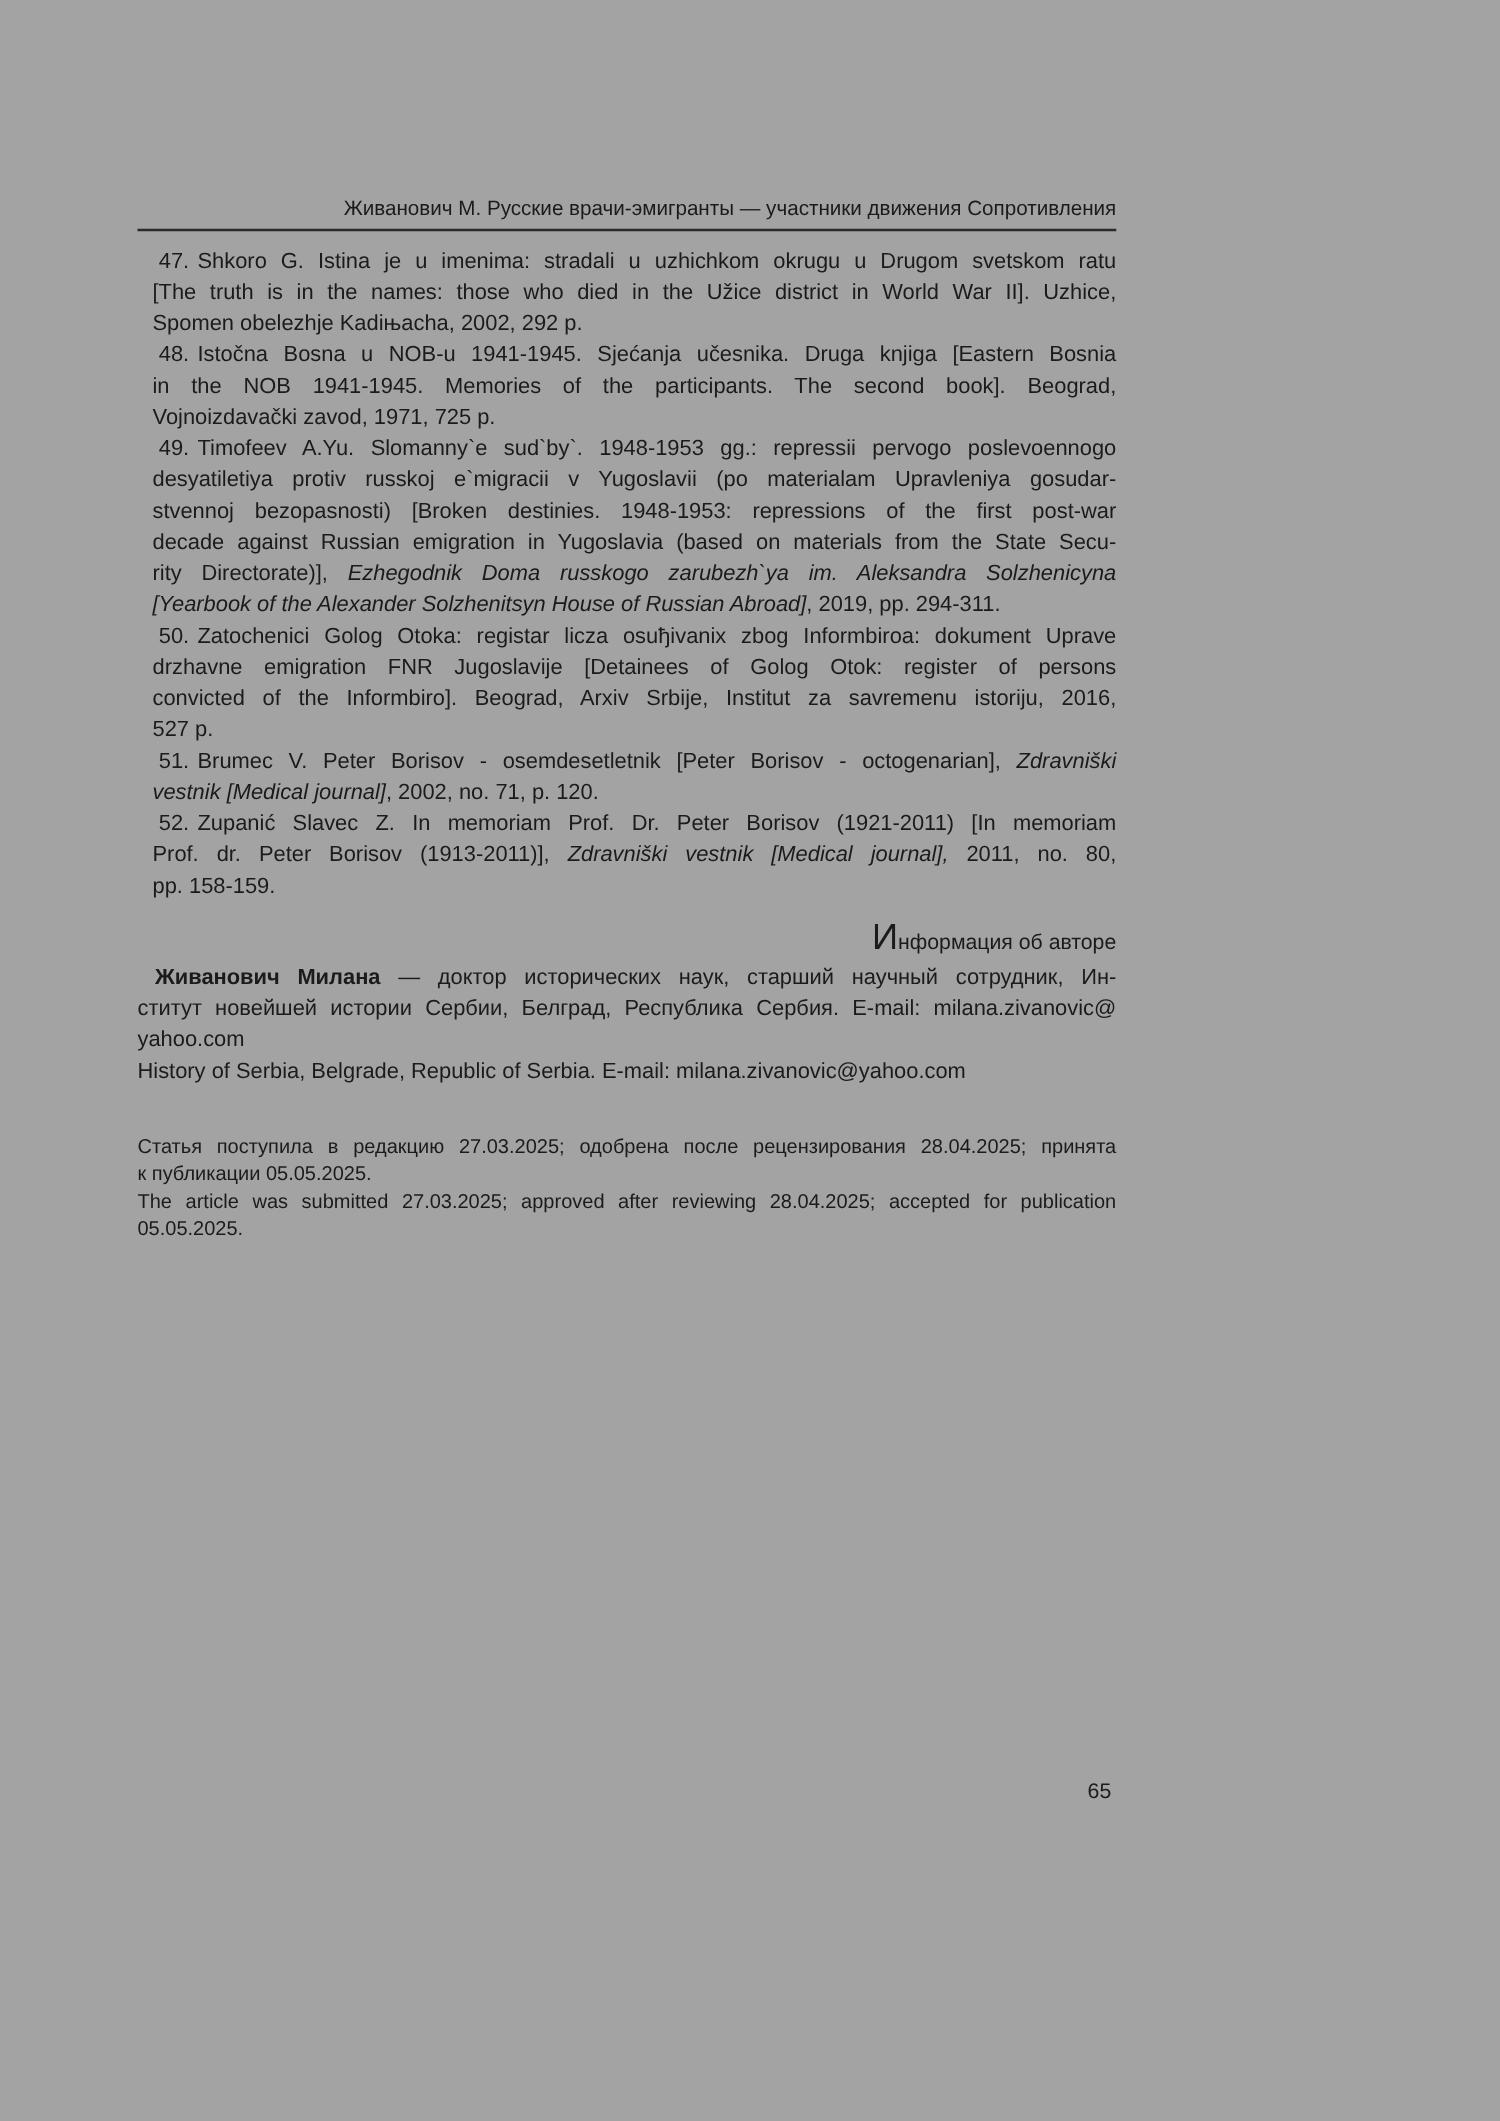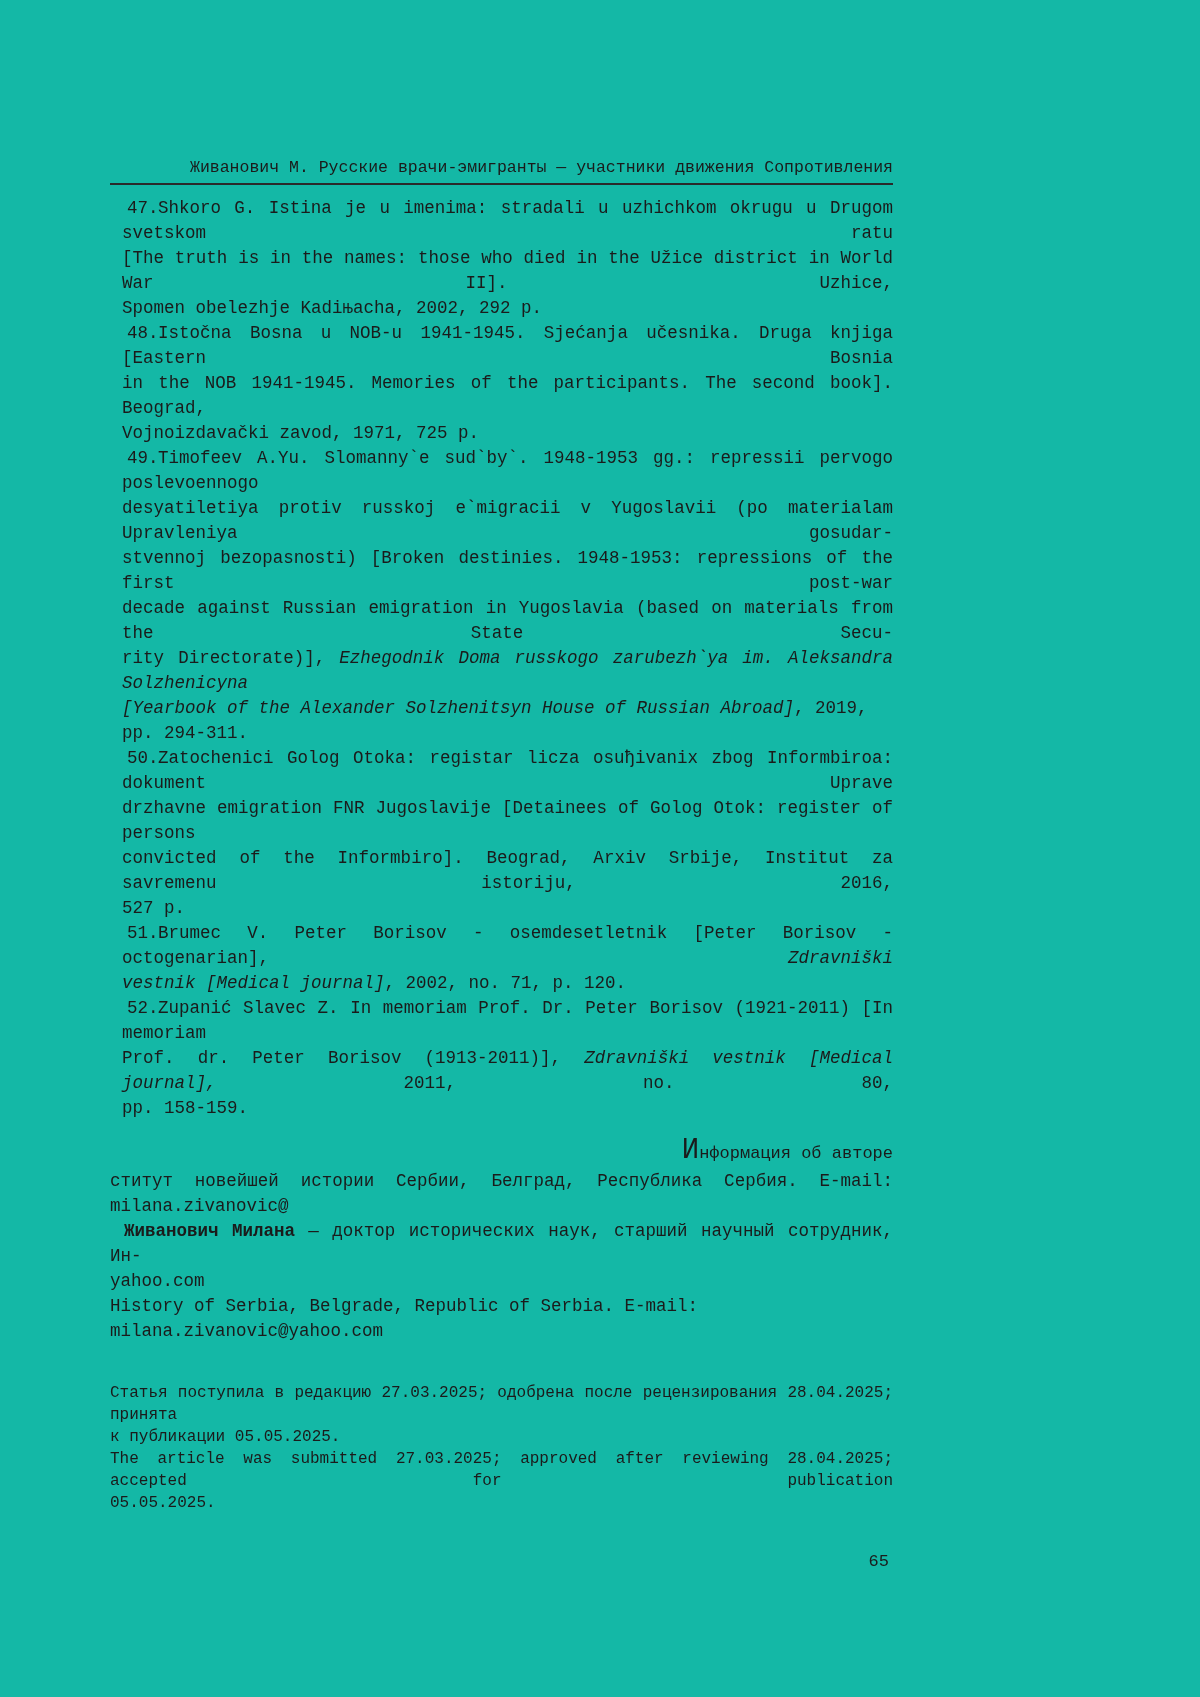--- a/index.html
+++ b/index.html
@@ -1,21 +1,21 @@
 <!DOCTYPE html>
 <html><head>
 <meta charset="utf-8">
 <style>
   html,body{margin:0;padding:0;background:#e8e8e8;}
   .page{
     position:relative;
     width:1200px;height:1697px;
-    background:#14b8a6;
+    background:#a3a3a3;
     color:#1b1b1b;
-    font-family:Liberation Mono, monospace;
+    font-family:Liberation Sans, sans-serif;
     overflow:hidden;
     margin:0 auto;
   }
   .content{position:absolute;left:110px;top:0;width:783px;}
   .running-head{
     margin-top:157px;
     font-size:16.5px;line-height:21px;
     text-align:right;
     padding-bottom:5px;
     border-bottom:2px solid #2a2a2a;
@@ -30,21 +30,21 @@
   .seg-i{font-style:italic;}
   .seg-b{font-weight:bold;}
   .sec-heading{font-size:17px;line-height:31px;margin-top:14px;text-align:right;}
   .sec-heading.en{margin-top:20px;}
   .initial{font-size:29px;}
   .para-line{font-size:17.5px;line-height:25px;}
   .para-line.first{text-indent:14px;}
   .dates{margin-top:38px;}
   .date-line{font-size:16px;line-height:22px;}
   .page-number{
-    position:absolute;top:1551px;left:110px;width:779px;
+    position:absolute;top:1422px;left:110px;width:779px;
     text-align:right;font-size:17px;line-height:22px;
   }
 </style>
 </head>
 <body>
 
 <div class="page">
   <div class="content">
 
     <div class="running-head">Живанович М. Русские врачи-эмигранты — участники движения Сопротивления</div>
@@ -83,22 +83,22 @@
           <div class="ref-line just"><span class="seg-n">Prof. dr. Peter Borisov (1913-2011)], </span><span class="seg-i">Zdravniški vestnik [Medical journal],</span><span class="seg-n"> 2011, no. 80,</span></div>
           <div class="ref-line"><span class="seg-n">pp. 158-159.</span></div>
         </div>
       </div>
 
     <div>
       <div class="sec-heading">
         <span class="initial">И</span><span>нформация об авторе</span>
       </div>
       <div id="ru-para">
+          <div class="para-line first just"><span class="seg-b">Живанович Милана</span><span class="seg-n"> — доктор исторических наук, старший научный сотрудник, Ин-</span></div>
           <div class="para-line just"><span class="seg-n">ститут новейшей истории Сербии, Белград, Республика Сербия. E-mail: milana.zivanovic@</span></div>
-          <div class="para-line first just"><span class="seg-b">Живанович Милана</span><span class="seg-n"> — доктор исторических наук, старший научный сотрудник, Ин-</span></div>
           <div class="para-line"><span class="seg-n">yahoo.com</span></div>
         </div>
     </div>
 
     <div>
       <div id="en-para">
           <div class="para-line"><span class="seg-n">History of Serbia, Belgrade, Republic of Serbia. E-mail: milana.zivanovic@yahoo.com</span></div>
         </div>
     </div>
 

